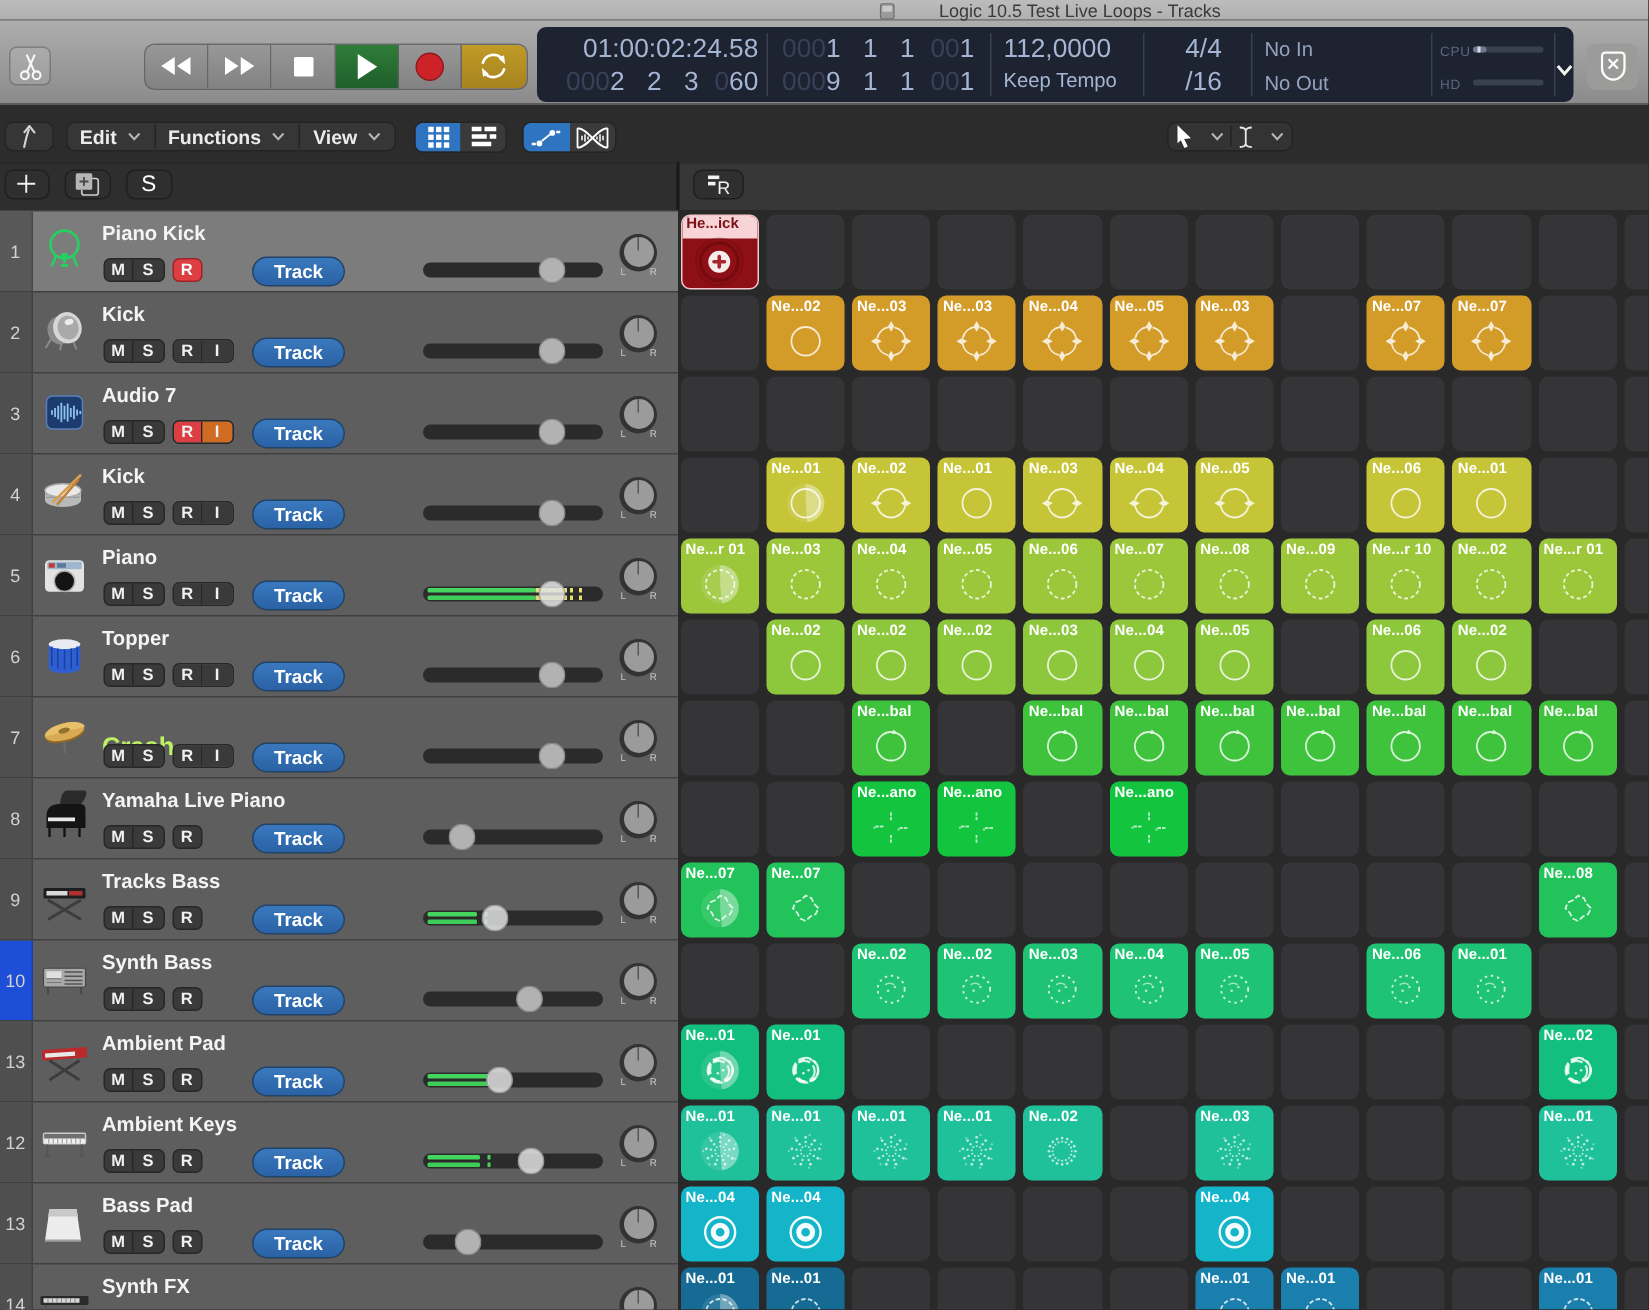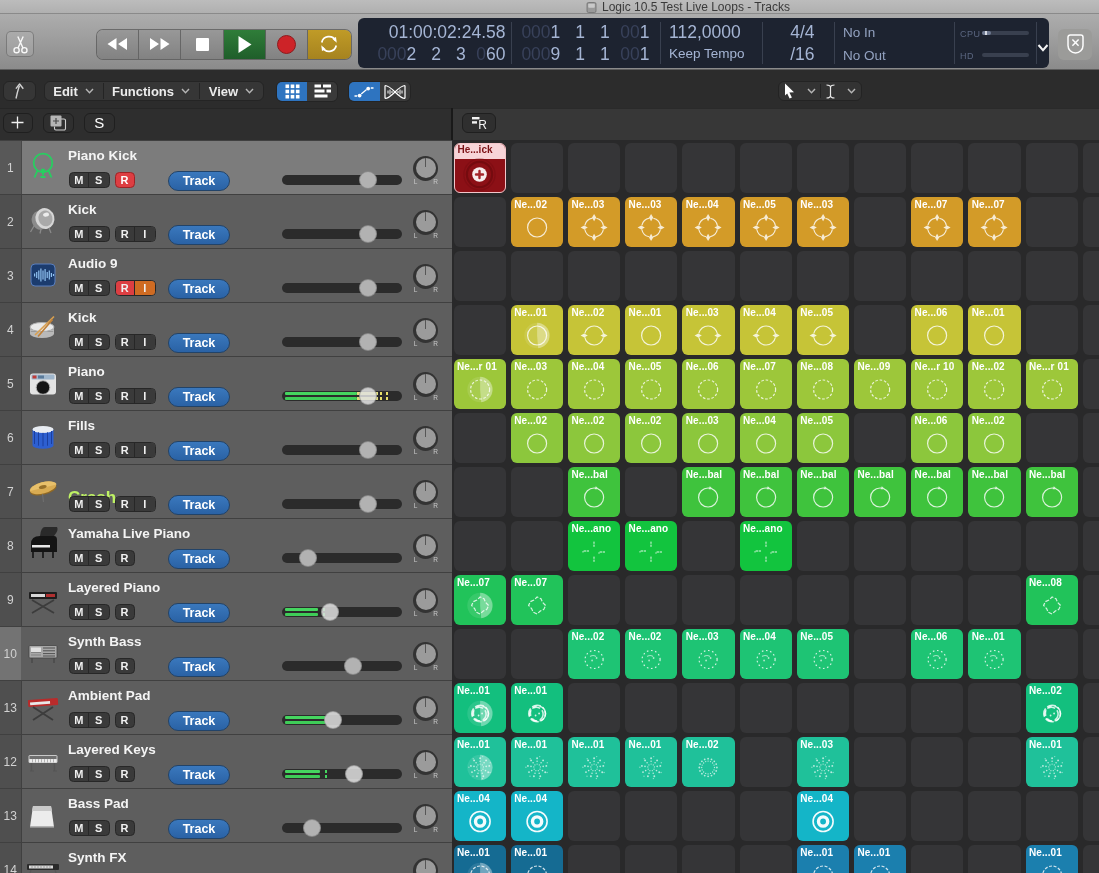--- a/index.html
+++ b/index.html
@@ -5,21 +5,21 @@
 body{font-family:"Liberation Sans",sans-serif;position:relative;}
 .abs{position:absolute;}
 </style></head><body>
 
 <div class="abs" style="left:0;top:0;width:1099px;height:14px;background:linear-gradient(#bcbcbc,#b0b0b0);border-bottom:1px solid #8a8a8a;"></div>
 <div class="abs" style="left:586px;top:0px;height:14px;display:flex;align-items:center;gap:5px;">
     <svg width="11" height="11" viewBox="0 0 11 11">
       <rect x="1" y="0.5" width="9" height="10" rx="1.5" fill="#9a9a9a" stroke="#6f6f6f" stroke-width="0.8"></rect>
       <rect x="2.2" y="1.8" width="6.6" height="4" rx="0.8" fill="#c9c9c9"></rect>
     </svg>
-    <span style="font-size:12px;color:#3a3a3a;font-weight:400;white-space:nowrap;">Logic 10.5 Test Live Loops - Tracks</span>
+    <span style="font-size:12px;color:#3a3a3a;font-weight:400;white-space:nowrap;margin-left:24px;">Logic 10.5 Test Live Loops - Tracks</span>
   </div>
 <div class="abs" style="left:0;top:14px;width:1099px;height:56px;background:linear-gradient(#adadad,#8b8b8b);border-bottom:1px solid #5c5c5c;"></div>
 <div class="abs" style="left:6px;top:31px;width:28px;height:26px;border-radius:5px;background:rgba(255,255,255,0.10);border:1px solid rgba(90,90,90,0.55);display:flex;align-items:center;justify-content:center;">
     <svg width="19" height="21" viewBox="0 0 19 21">
       <g stroke="#f8f8f8" stroke-width="1.4" fill="none">
         <circle cx="5.6" cy="16.2" r="2.6"></circle>
         <circle cx="13.4" cy="16.2" r="2.6"></circle>
         <path d="M7 14 L12.2 2.5 M12 14 L6.8 2.5"></path>
       </g>
     </svg>
@@ -265,21 +265,21 @@
       <rect x="11.1" y="16.0" width="1.2" height="6" fill="#8fc1f0"></rect>
       <rect x="13.2" y="14.5" width="1.2" height="9" fill="#8fc1f0"></rect>
       <rect x="15.3" y="12.5" width="1.2" height="13" fill="#8fc1f0"></rect>
       <rect x="17.4" y="14.5" width="1.2" height="9" fill="#8fc1f0"></rect>
       <rect x="19.5" y="13.0" width="1.2" height="12" fill="#8fc1f0"></rect>
       <rect x="21.6" y="16.0" width="1.2" height="6" fill="#8fc1f0"></rect>
       <rect x="23.700000000000003" y="14.5" width="1.2" height="9" fill="#8fc1f0"></rect>
       <rect x="25.8" y="17.0" width="1.2" height="4" fill="#8fc1f0"></rect>
       <rect x="27.900000000000002" y="18.0" width="1.2" height="2" fill="#8fc1f0"></rect>
     </svg>
-<div class="abs" style="left:68px;top:7px;font-size:13.5px;font-weight:700;color:#f4f4f4;white-space:nowrap;">Audio 9</div>
+<div class="abs" style="left:68px;top:7px;font-size:13.5px;font-weight:700;color:#f4f4f4;white-space:nowrap;">Audio 7</div>
 <div class="abs" style="left:68.5px;top:30.5px;width:41px;height:16.5px;background:#3a3a3a;border:1px solid #272727;border-radius:4.5px;display:flex;overflow:hidden;">
       <div style="width:20px;border-right:1px solid #272727;color:#f0f0f0;font-size:11px;font-weight:700;display:flex;align-items:center;justify-content:center;">M</div>
       <div style="width:20px;color:#f0f0f0;font-size:11px;font-weight:700;display:flex;align-items:center;justify-content:center;">S</div>
     </div>
 <div class="abs" style="left:114.5px;top:30.5px;width:41px;height:16.5px;border:1px solid #272727;border-radius:4.5px;display:flex;overflow:hidden;">
       <div style="width:20px;border-right:1px solid #272727;background:#dd3e42;color:#f0f0f0;font-size:11px;font-weight:700;display:flex;align-items:center;justify-content:center;">R</div>
       <div style="width:20px;background:#cf6b22;color:#f0f0f0;font-size:11px;font-weight:700;display:flex;align-items:center;justify-content:center;">I</div>
     </div>
 <div class="abs" style="left:168px;top:30px;width:62px;height:20px;border-radius:10px;background:linear-gradient(#3a78bd,#2a62a5);border:1px solid #224368;color:#fff;font-size:12.5px;font-weight:700;display:flex;align-items:center;justify-content:center;">Track</div>
 <div class="abs" style="left:282px;top:33.8px;width:120px;height:10.5px;border-radius:5.5px;background:#2b2b2b;overflow:hidden;">
@@ -357,21 +357,21 @@
 <div class="abs" style="left:410.5px;top:36.5px;width:10px;text-align:center;font-size:6.5px;color:#c8c8c8;">L</div>
 <div class="abs" style="left:430.5px;top:36.5px;width:10px;text-align:center;font-size:6.5px;color:#c8c8c8;">R</div>
 </div>
 <div class="abs" style="left:0;top:410px;width:452px;height:54px;background:#5e5e5e;border-top:1px solid #404040;overflow:hidden;">
 <div class="abs" style="left:0;top:0;width:21.5px;height:54px;background:#4f4f4f;border-right:1px solid rgba(0,0,0,0.18);color:#d2d2d2;font-size:12px;display:flex;align-items:center;justify-content:center;">6</div>
 <svg width="36" height="40" viewBox="0 0 36 40" class="abs" style="left:25px;top:50%;transform:translateY(-50%);">
       <path d="M7.5 11.5 v16 a10.5 3.2 0 0 0 21 0 v-16" fill="#2d5fd0"></path>
       <ellipse cx="18" cy="11.5" rx="10.5" ry="3.4" fill="#e8ecf2"></ellipse>
       <path d="M9.5 13 v13 M26.5 13 v13 M18 14.8 v13.4 M13.5 14.3 v13.4 M22.5 14.3 v13.4" stroke="#1b3f9e" stroke-width="1"></path>
     </svg>
-<div class="abs" style="left:68px;top:7px;font-size:13.5px;font-weight:700;color:#f4f4f4;white-space:nowrap;">Fills</div>
+<div class="abs" style="left:68px;top:7px;font-size:13.5px;font-weight:700;color:#f4f4f4;white-space:nowrap;">Topper</div>
 <div class="abs" style="left:68.5px;top:30.5px;width:41px;height:16.5px;background:#3a3a3a;border:1px solid #272727;border-radius:4.5px;display:flex;overflow:hidden;">
       <div style="width:20px;border-right:1px solid #272727;color:#f0f0f0;font-size:11px;font-weight:700;display:flex;align-items:center;justify-content:center;">M</div>
       <div style="width:20px;color:#f0f0f0;font-size:11px;font-weight:700;display:flex;align-items:center;justify-content:center;">S</div>
     </div>
 <div class="abs" style="left:114.5px;top:30.5px;width:41px;height:16.5px;border:1px solid #272727;border-radius:4.5px;display:flex;overflow:hidden;">
       <div style="width:20px;border-right:1px solid #272727;background:#3a3a3a;color:#f0f0f0;font-size:11px;font-weight:700;display:flex;align-items:center;justify-content:center;">R</div>
       <div style="width:20px;background:#3a3a3a;color:#f0f0f0;font-size:11px;font-weight:700;display:flex;align-items:center;justify-content:center;">I</div>
     </div>
 <div class="abs" style="left:168px;top:30px;width:62px;height:20px;border-radius:10px;background:linear-gradient(#3a78bd,#2a62a5);border:1px solid #224368;color:#fff;font-size:12.5px;font-weight:700;display:flex;align-items:center;justify-content:center;">Track</div>
 <div class="abs" style="left:282px;top:33.8px;width:120px;height:10.5px;border-radius:5.5px;background:#2b2b2b;overflow:hidden;">
@@ -438,42 +438,42 @@
 <div class="abs" style="left:430.5px;top:36.5px;width:10px;text-align:center;font-size:6.5px;color:#c8c8c8;">R</div>
 </div>
 <div class="abs" style="left:0;top:572px;width:452px;height:54px;background:#5e5e5e;border-top:1px solid #404040;overflow:hidden;">
 <div class="abs" style="left:0;top:0;width:21.5px;height:54px;background:#4f4f4f;border-right:1px solid rgba(0,0,0,0.18);color:#d2d2d2;font-size:12px;display:flex;align-items:center;justify-content:center;">9</div>
 <svg width="36" height="40" viewBox="0 0 36 40" class="abs" style="left:25px;top:50%;transform:translateY(-50%);">
       <rect x="4" y="12" width="28" height="7" rx="1" fill="#1e1e1e"></rect>
       <rect x="6" y="14" width="14" height="3" fill="#d8d8d8"></rect>
       <rect x="21" y="14" width="9" height="3" fill="#b03030"></rect>
       <path d="M7 20 L29 33 M29 20 L7 33" stroke="#3c3c3c" stroke-width="1.8"></path>
     </svg>
-<div class="abs" style="left:68px;top:7px;font-size:13.5px;font-weight:700;color:#f4f4f4;white-space:nowrap;">Layered Piano</div>
+<div class="abs" style="left:68px;top:7px;font-size:13.5px;font-weight:700;color:#f4f4f4;white-space:nowrap;">Tracks Bass</div>
 <div class="abs" style="left:68.5px;top:30.5px;width:41px;height:16.5px;background:#3a3a3a;border:1px solid #272727;border-radius:4.5px;display:flex;overflow:hidden;">
       <div style="width:20px;border-right:1px solid #272727;color:#f0f0f0;font-size:11px;font-weight:700;display:flex;align-items:center;justify-content:center;">M</div>
       <div style="width:20px;color:#f0f0f0;font-size:11px;font-weight:700;display:flex;align-items:center;justify-content:center;">S</div>
     </div>
 <div class="abs" style="left:114.5px;top:30.5px;width:20px;height:16.5px;background:#3a3a3a;border:1px solid #272727;border-radius:4.5px;color:#f0f0f0;font-size:11px;font-weight:700;display:flex;align-items:center;justify-content:center;">R</div>
 <div class="abs" style="left:168px;top:30px;width:62px;height:20px;border-radius:10px;background:linear-gradient(#3a78bd,#2a62a5);border:1px solid #224368;color:#fff;font-size:12.5px;font-weight:700;display:flex;align-items:center;justify-content:center;">Track</div>
 <div class="abs" style="left:282px;top:33.8px;width:120px;height:10.5px;border-radius:5.5px;background:#2b2b2b;overflow:hidden;">
 <div class="abs" style="left:3px;top:1.4px;width:33px;height:3px;background:#45d55f;border-radius:1px;"></div>
 <div class="abs" style="left:3px;top:6.2px;width:33px;height:3px;background:#3fcc58;border-radius:1px;"></div>
 <div class="abs" style="left:40.5px;top:1.4px;width:2.2px;height:3px;background:#45d55f;"></div>
 <div class="abs" style="left:40.5px;top:6.2px;width:2.2px;height:3px;background:#45d55f;"></div>
 </div>
 <div class="abs" style="left:321px;top:30px;width:18px;height:18px;border-radius:50%;background:rgba(225,225,225,0.85);border:1px solid rgba(60,60,60,0.35);"></div>
 <div class="abs" style="left:413.1px;top:14.8px;width:25px;height:25px;border-radius:50%;background:#333333;"></div>
 <div class="abs" style="left:415.6px;top:17.3px;width:20px;height:20px;border-radius:50%;background:#9b9b9b;"></div>
 <div class="abs" style="left:424.9px;top:17.3px;width:1.5px;height:9px;background:#565656;"></div>
 <div class="abs" style="left:410.5px;top:36.5px;width:10px;text-align:center;font-size:6.5px;color:#c8c8c8;">L</div>
 <div class="abs" style="left:430.5px;top:36.5px;width:10px;text-align:center;font-size:6.5px;color:#c8c8c8;">R</div>
 </div>
 <div class="abs" style="left:0;top:626px;width:452px;height:54px;background:#5e5e5e;border-top:1px solid #404040;overflow:hidden;">
-<div class="abs" style="left:0;top:0;width:21.5px;height:54px;background:#737373;border-right:1px solid rgba(0,0,0,0.18);color:#d2d2d2;font-size:12px;display:flex;align-items:center;justify-content:center;">10</div>
+<div class="abs" style="left:0;top:0;width:21.5px;height:54px;background:#1d4ed8;border-right:1px solid rgba(0,0,0,0.18);color:#d2d2d2;font-size:12px;display:flex;align-items:center;justify-content:center;">10</div>
 <svg width="36" height="40" viewBox="0 0 36 40" class="abs" style="left:25px;top:50%;transform:translateY(-50%);">
       <rect x="4" y="11.5" width="28" height="12.5" rx="1" fill="#a8a8a8" stroke="#454545" stroke-width="0.8"></rect>
       <rect x="6" y="13.5" width="10" height="4.5" fill="#e0e0e0"></rect>
       <path d="M18 14 h12 M18 16.8 h12 M18 19.6 h12 M18 22 h12" stroke="#515151" stroke-width="1"></path>
       <path d="M6 18.5 h10 M6 21 h10" stroke="#7a7a7a" stroke-width="0.8"></path>
       <path d="M7 24 v5 M29 24 v5" stroke="#4a4a4a" stroke-width="1.5"></path>
     </svg>
 <div class="abs" style="left:68px;top:7px;font-size:13.5px;font-weight:700;color:#f4f4f4;white-space:nowrap;">Synth Bass</div>
 <div class="abs" style="left:68.5px;top:30.5px;width:41px;height:16.5px;background:#3a3a3a;border:1px solid #272727;border-radius:4.5px;display:flex;overflow:hidden;">
       <div style="width:20px;border-right:1px solid #272727;color:#f0f0f0;font-size:11px;font-weight:700;display:flex;align-items:center;justify-content:center;">M</div>
@@ -518,21 +518,21 @@
 <div class="abs" style="left:0;top:734px;width:452px;height:54px;background:#5e5e5e;border-top:1px solid #404040;overflow:hidden;">
 <div class="abs" style="left:0;top:0;width:21.5px;height:54px;background:#4f4f4f;border-right:1px solid rgba(0,0,0,0.18);color:#d2d2d2;font-size:12px;display:flex;align-items:center;justify-content:center;">12</div>
 <svg width="36" height="40" viewBox="0 0 36 40" class="abs" style="left:25px;top:50%;transform:translateY(-50%);">
       <rect x="3.5" y="13" width="29" height="8" rx="1.5" fill="#c9c9c9"></rect>
       <rect x="4.5" y="14" width="27" height="3" fill="#6f6f6f"></rect>
       <rect x="4.5" y="17.2" width="27" height="3.2" fill="#efefef"></rect>
       <path d="M7.5 17.2 v3.2 M10.5 17.2 v3.2 M13.5 17.2 v3.2 M16.5 17.2 v3.2 M19.5 17.2 v3.2 M22.5 17.2 v3.2 M25.5 17.2 v3.2 M28.5 17.2 v3.2" stroke="#9a9a9a" stroke-width="0.7"></path>
       <path d="M6.5 21 v8 M29.5 21 v8" stroke="#555" stroke-width="1.4"></path>
       <path d="M5 29 h4 M28 29 h4" stroke="#555" stroke-width="1.2"></path>
     </svg>
-<div class="abs" style="left:68px;top:7px;font-size:13.5px;font-weight:700;color:#f4f4f4;white-space:nowrap;">Layered Keys</div>
+<div class="abs" style="left:68px;top:7px;font-size:13.5px;font-weight:700;color:#f4f4f4;white-space:nowrap;">Ambient Keys</div>
 <div class="abs" style="left:68.5px;top:30.5px;width:41px;height:16.5px;background:#3a3a3a;border:1px solid #272727;border-radius:4.5px;display:flex;overflow:hidden;">
       <div style="width:20px;border-right:1px solid #272727;color:#f0f0f0;font-size:11px;font-weight:700;display:flex;align-items:center;justify-content:center;">M</div>
       <div style="width:20px;color:#f0f0f0;font-size:11px;font-weight:700;display:flex;align-items:center;justify-content:center;">S</div>
     </div>
 <div class="abs" style="left:114.5px;top:30.5px;width:20px;height:16.5px;background:#3a3a3a;border:1px solid #272727;border-radius:4.5px;color:#f0f0f0;font-size:11px;font-weight:700;display:flex;align-items:center;justify-content:center;">R</div>
 <div class="abs" style="left:168px;top:30px;width:62px;height:20px;border-radius:10px;background:linear-gradient(#3a78bd,#2a62a5);border:1px solid #224368;color:#fff;font-size:12.5px;font-weight:700;display:flex;align-items:center;justify-content:center;">Track</div>
 <div class="abs" style="left:282px;top:33.8px;width:120px;height:10.5px;border-radius:5.5px;background:#2b2b2b;overflow:hidden;">
 <div class="abs" style="left:3px;top:1.4px;width:35px;height:3px;background:#45d55f;border-radius:1px;"></div>
 <div class="abs" style="left:3px;top:6.2px;width:35px;height:3px;background:#3fcc58;border-radius:1px;"></div>
 <div class="abs" style="left:42.5px;top:1.4px;width:2.2px;height:3px;background:#45d55f;"></div>

